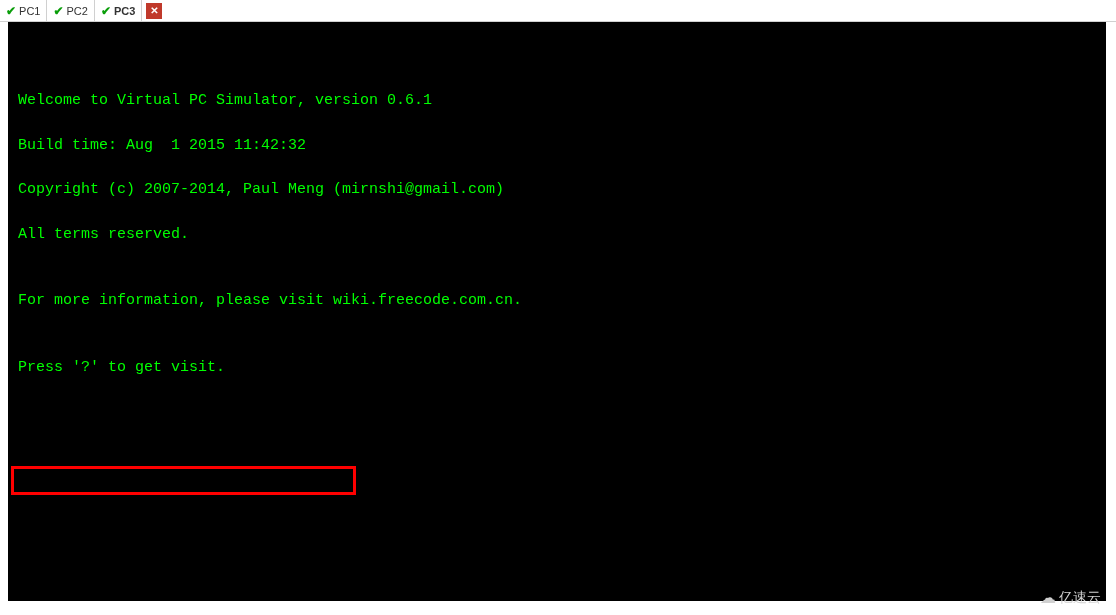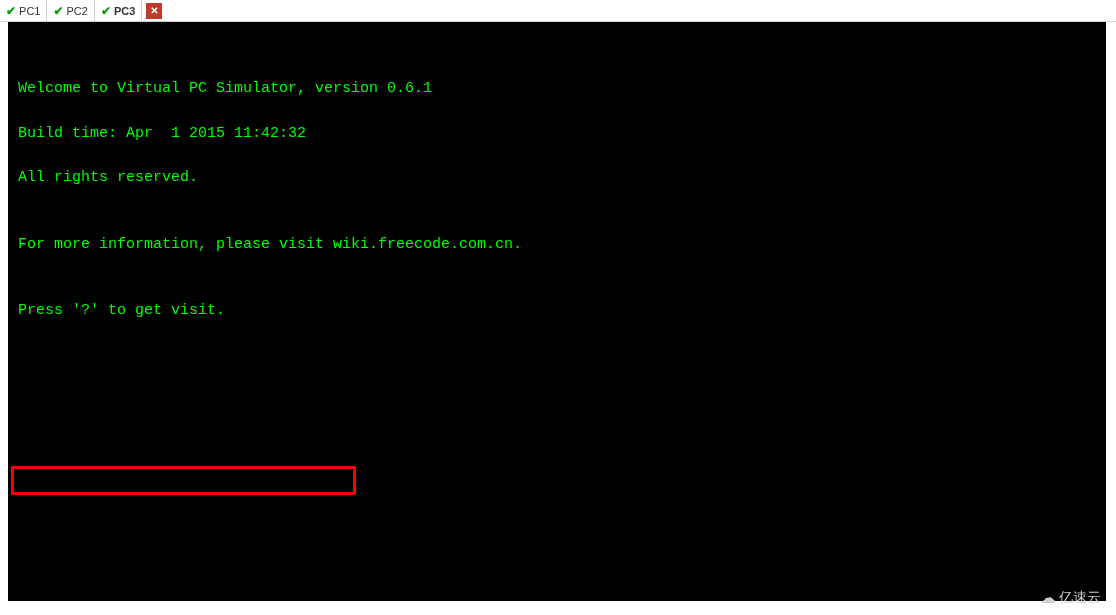--- a/index.html
+++ b/index.html
@@ -56,21 +56,21 @@
       font-weight: bold;
       margin-left: 4px;
       cursor: pointer;
     }
     .terminal {
       background: #000000;
       color: #00ff00;
       font-family: "Courier New", Consolas, monospace;
       font-size: 15px;
       line-height: 22.2px;
-      padding: 12px 10px;
+      padding: 24px 10px;
       height: 579px;
       width: 1098px;
       margin: 0 8px;
       position: relative;
       white-space: pre;
       overflow: hidden;
     }
     .line {
       display: block;
     }
@@ -116,22 +116,23 @@
     <span>PC3</span>
   </div>
   <div class="close-btn">
     <span>✕</span>
   </div>
 </div>
 
 <div class="terminal">
 <span class="line"></span>
 <span class="line">Welcome to Virtual PC Simulator, version 0.6.1</span>
-<span class="line">Build time: Apr  1 2015 11:42:32</span>
-<span class="line">All rights reserved.</span>
+<span class="line">Build time: Aug  1 2015 11:42:32</span>
+<span class="line">Copyright (c) 2007-2014, Paul Meng (mirnshi@gmail.com)</span>
+<span class="line">All terms reserved.</span>
 <span class="line"></span>
 <span class="line">For more information, please visit wiki.freecode.com.cn.</span>
 <span class="line"></span>
 <span class="line">Press '?' to get visit.</span>
 <span class="line"></span>
 <span class="line"></span>
 <span class="line"></span>
 
 
 

